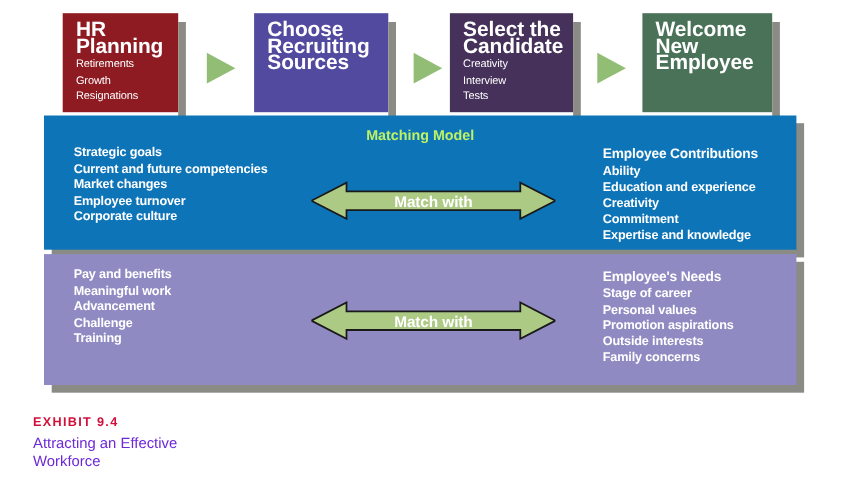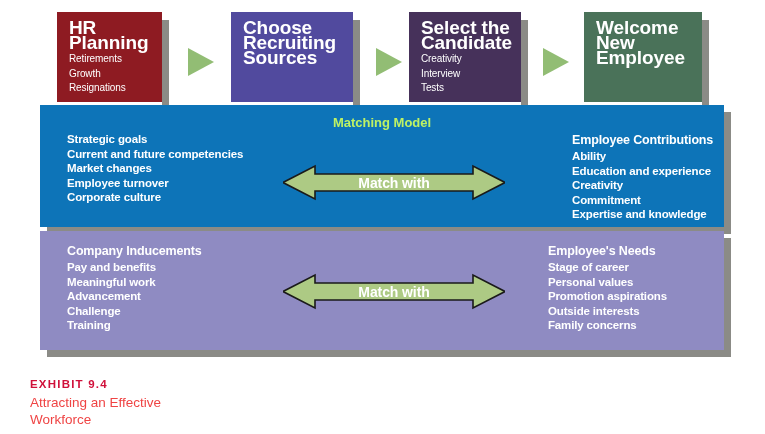--- a/index.html
+++ b/index.html
@@ -118,21 +118,21 @@
   }
   .caption-label {
     font-size: 11.5px;
     font-weight: bold;
     color: #d0103a;
     letter-spacing: 1.2px;
   }
   .caption-title {
     margin-top: 4px;
     font-size: 13.5px;
-    color: #ef4444;
+    color: #6d28d9;
     line-height: 17px;
   }
 </style>
 </head>
 <body>
 
 <div id="root">
 
   <div>
 
@@ -182,21 +182,21 @@
     <div class="panel-heading" style="top:10px;">Matching Model</div>
 
     <div class="col" style="left:27px; top:27px;">
       <div class="col-item">Strategic goals</div>
       <div class="col-item">Current and future competencies</div>
       <div class="col-item">Market changes</div>
       <div class="col-item">Employee turnover</div>
       <div class="col-item">Corporate culture</div>
     </div>
 
-    <div class="col" style="left:508px; top:27px;margin-left:24px;">
+    <div class="col" style="left:508px; top:27px;">
       <div class="col-title">Employee Contributions</div>
       <div class="col-item">Ability</div>
       <div class="col-item">Education and experience</div>
       <div class="col-item">Creativity</div>
       <div class="col-item">Commitment</div>
       <div class="col-item">Expertise and knowledge</div>
     </div>
 
     <div class="dbl-arrow" style="left:243px; top:59px; width:222px; height:37px;">
       <svg width="222" height="37" viewBox="0 0 222 37">
@@ -204,21 +204,20 @@
       </svg>
       <div class="lbl">Match with</div>
     </div>
   </div>
 
   <div class="panel-shadow" style="left:47px; top:238px; width:684px; height:119px; background:#8b8b86;"></div>
 
   <div class="panel" style="left:40px; top:231px; width:684px; height:119px; background:#8f8bc2;">
 
     <div class="col" style="left:27px; top:12px;">
-      <div class="col-title">Company Inducements</div>
       <div class="col-item">Pay and benefits</div>
       <div class="col-item">Meaningful work</div>
       <div class="col-item">Advancement</div>
       <div class="col-item">Challenge</div>
       <div class="col-item">Training</div>
     </div>
 
     <div class="col" style="left:508px; top:12px;">
       <div class="col-title">Employee's Needs</div>
       <div class="col-item">Stage of career</div>

